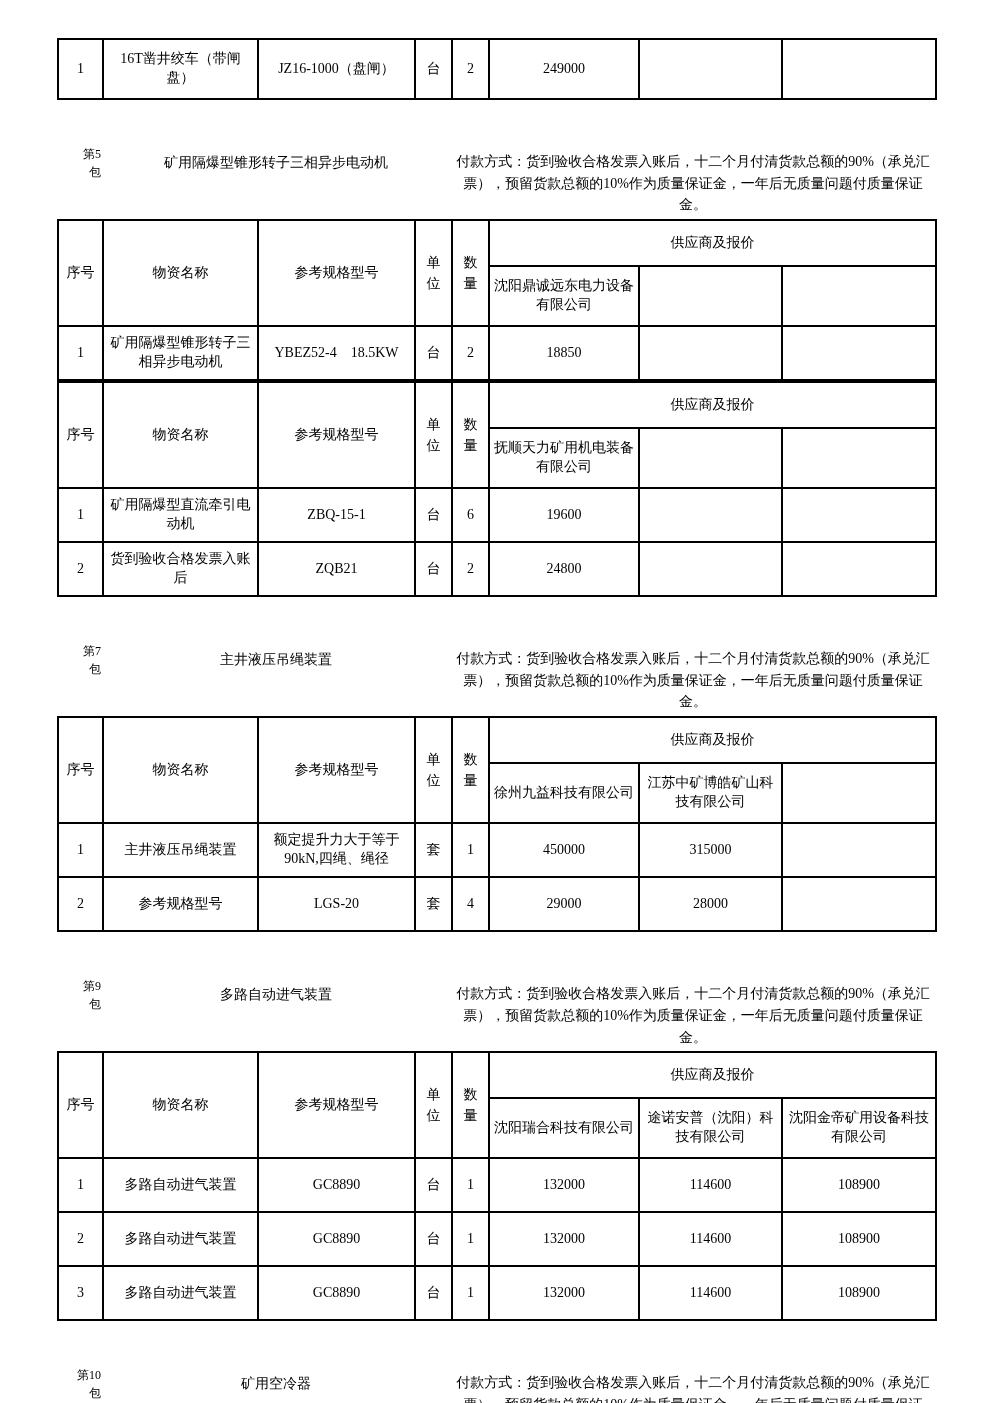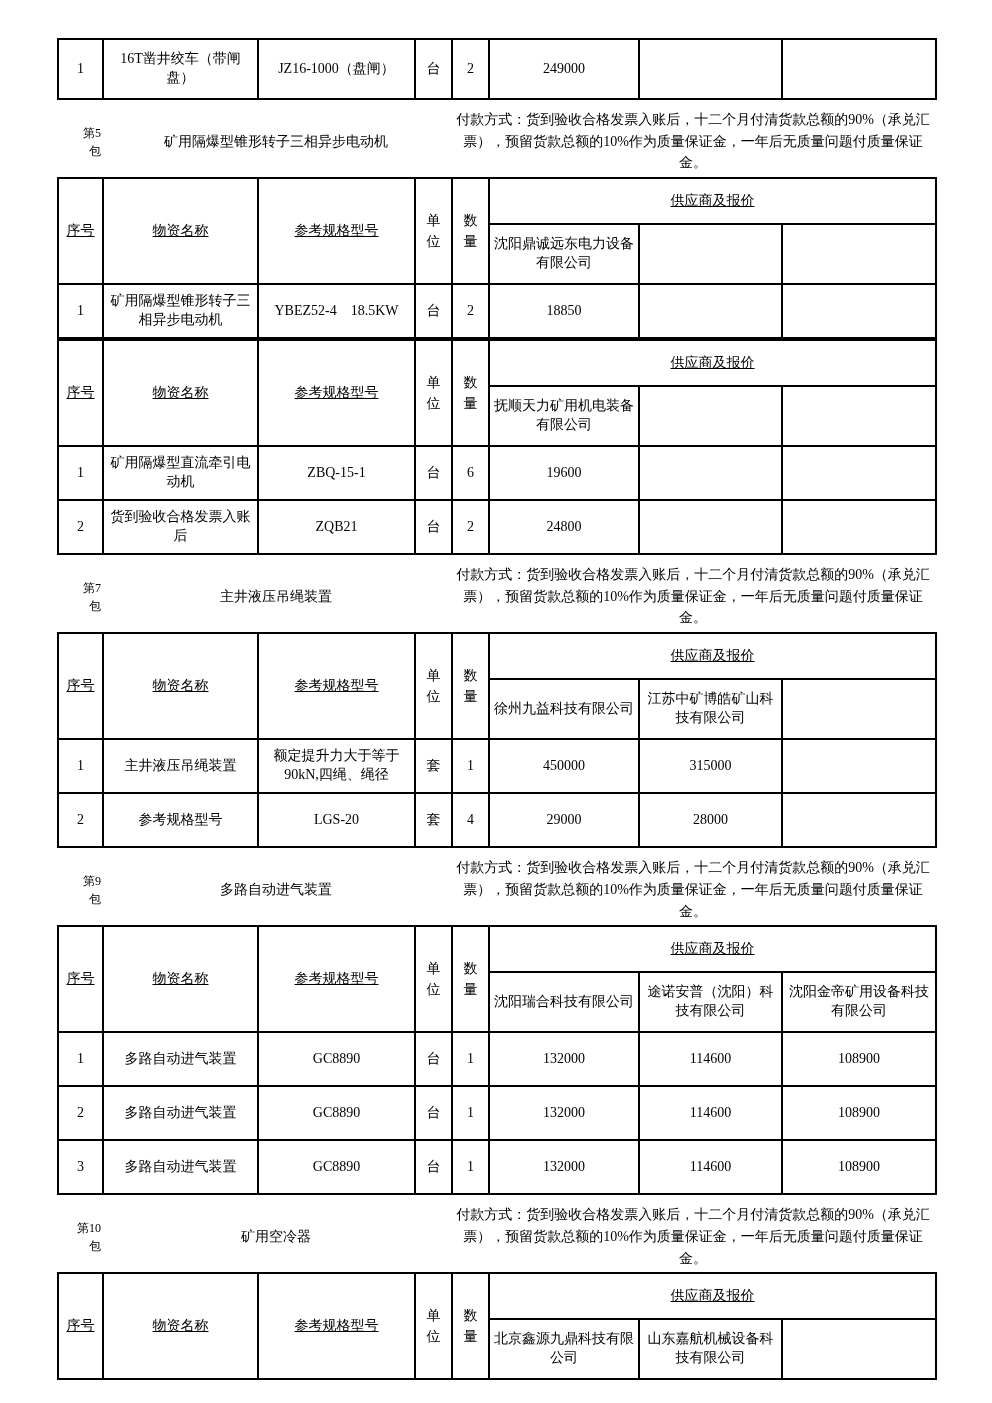--- a/index.html
+++ b/index.html
@@ -11,41 +11,41 @@
   .doc{padding:38px 57px 0 57px;}
 
   table{border-collapse:collapse;table-layout:fixed;width:878px;}
   td,th{
     border:2px solid #000;
     font-size:14px;font-weight:normal;line-height:1.35;
     text-align:center;vertical-align:middle;
     padding:3px 3px;overflow:hidden;
   }
   .top-table td{height:52px;}
-  .pkg-table thead tr.hrow1 th{height:38px;text-decoration:underline;}
+  .pkg-table thead tr.hrow1 th{height:38px;}
   .pkg-table thead tr.hrow2 th{height:52px;border-radius:17px;}
   .pkg-table tbody td{height:46px;}
 
   .narrow-head span{display:inline-block;width:1.05em;word-break:break-all;line-height:1.5;}
 
   .pkg-header{
     display:flex;align-items:center;
     margin:9px 0 3px 0;min-height:64px;
   }
   .pkg-label{
     width:44px;flex:0 0 44px;font-size:12px;line-height:1.5;
     text-align:right;
   }
   .pkg-label span{display:inline-block;width:2.2em;word-break:break-all;}
   .pkg-name{
     width:350px;flex:0 0 350px;
     text-align:center;font-size:14px;line-height:1.5;
   }
   .pkg-payment{
-    flex:1;text-align:center;font-size:14px;line-height:1.55;
+    flex:1;text-align:center;font-size:14px;line-height:1.55;margin-top:42px;
   }
 </style>
 </head>
 <body>
 
 <div class="doc" id="doc">
     <table class="top-table">
       <colgroup>
         <col style="width: 45px;">
         <col style="width: 155px;">

